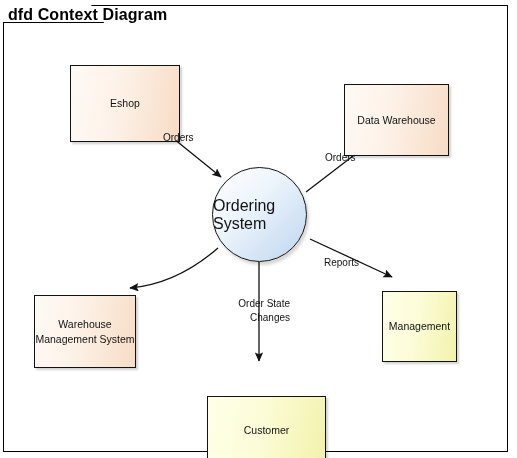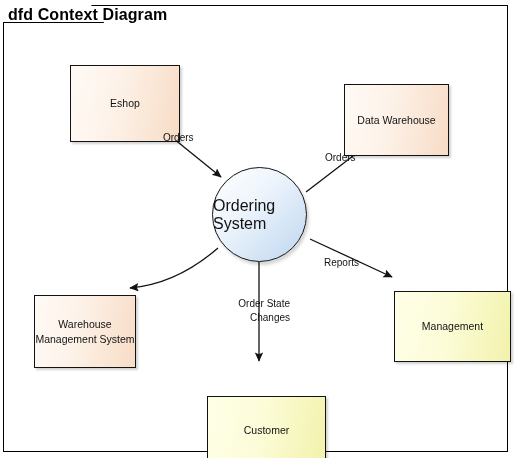--- a/index.html
+++ b/index.html
@@ -99,21 +99,21 @@
 
 <div class="node ext" style="left:344px;top:52px;width:105px;height:72px;">
   <span>Data Warehouse</span>
 </div>
 
 <div class="node ext" style="left:34px;top:263px;width:102px;height:73px;flex-direction:column;">
   <span>Warehouse</span>
   <span>Management System</span>
 </div>
 
-<div class="node store" style="left:394px;top:259px;width:117px;height:71px;">
+<div class="node store" style="left:382px;top:259px;width:75px;height:71px;">
   <span>Management</span>
 </div>
 
 <div class="node store" style="left:207px;top:364px;width:119px;height:68px;">
   <span>Customer</span>
 </div>
 
 <div class="process" style="left:212px;top:167px;width:95px;height:95px;">
   <span>Ordering System</span>
 </div>

